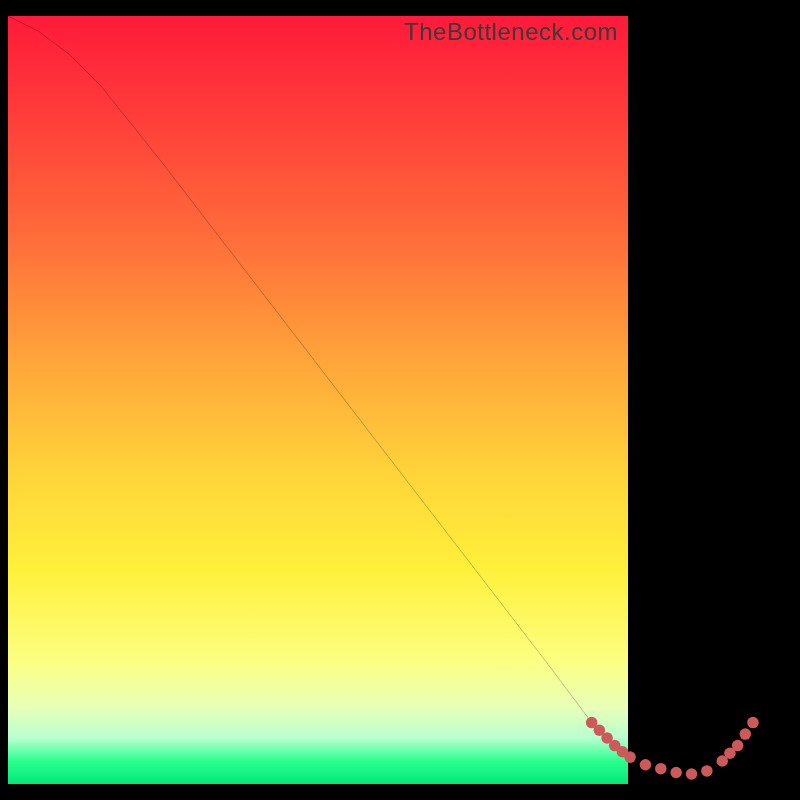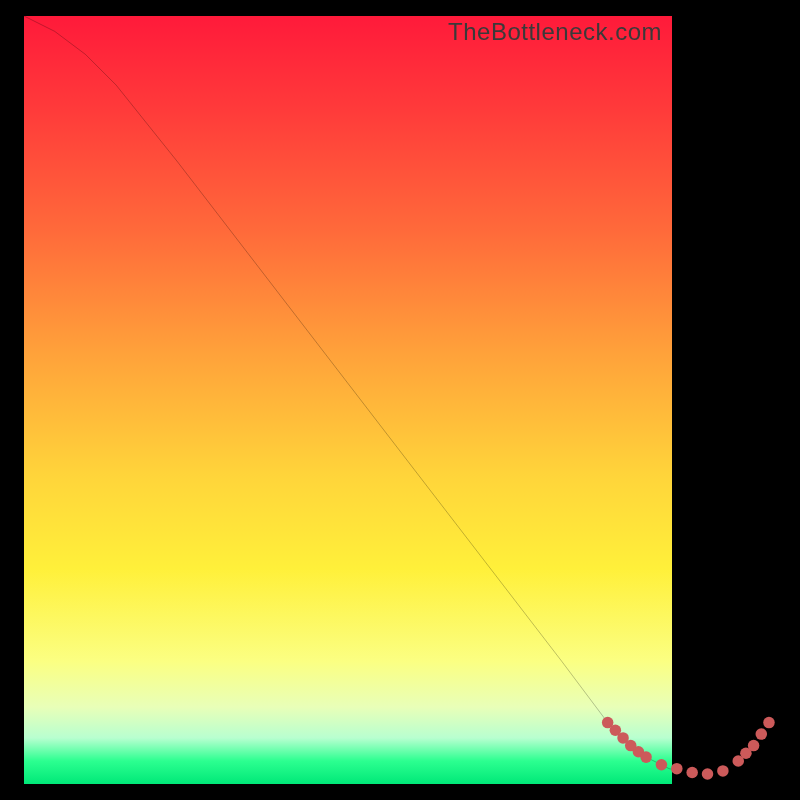--- a/index.html
+++ b/index.html
@@ -12,39 +12,38 @@
     font-family: Arial, Helvetica, sans-serif;
   }
   .frame {
     position: relative;
     width: 800px;
     height: 800px;
     background: #000;
   }
   .plot {
     position: absolute;
-    left: 24px;
+    left: 8px;
     top: 16px;
     width: 620px;
     height: 768px;
     background: linear-gradient(
       to bottom,
       #ff1a3a 0%,
       #ff3a3a 12%,
       #ff6a3a 28%,
       #ffa23a 44%,
       #ffd53a 60%,
       #fff03a 72%,
       #fbff82 84%,
       #e8ffb8 90%,
       #b8ffd0 94%,
       #2cff90 97%,
       #00e878 100%
     );
-    padding-left: 28px;
   }
   .watermark {
     position: absolute;
     top: 2px;
     right: 10px;
     color: #3a3a3a;
     font-size: 24px;
     font-weight: 500;
     letter-spacing: 0.5px;
     user-select: none;

